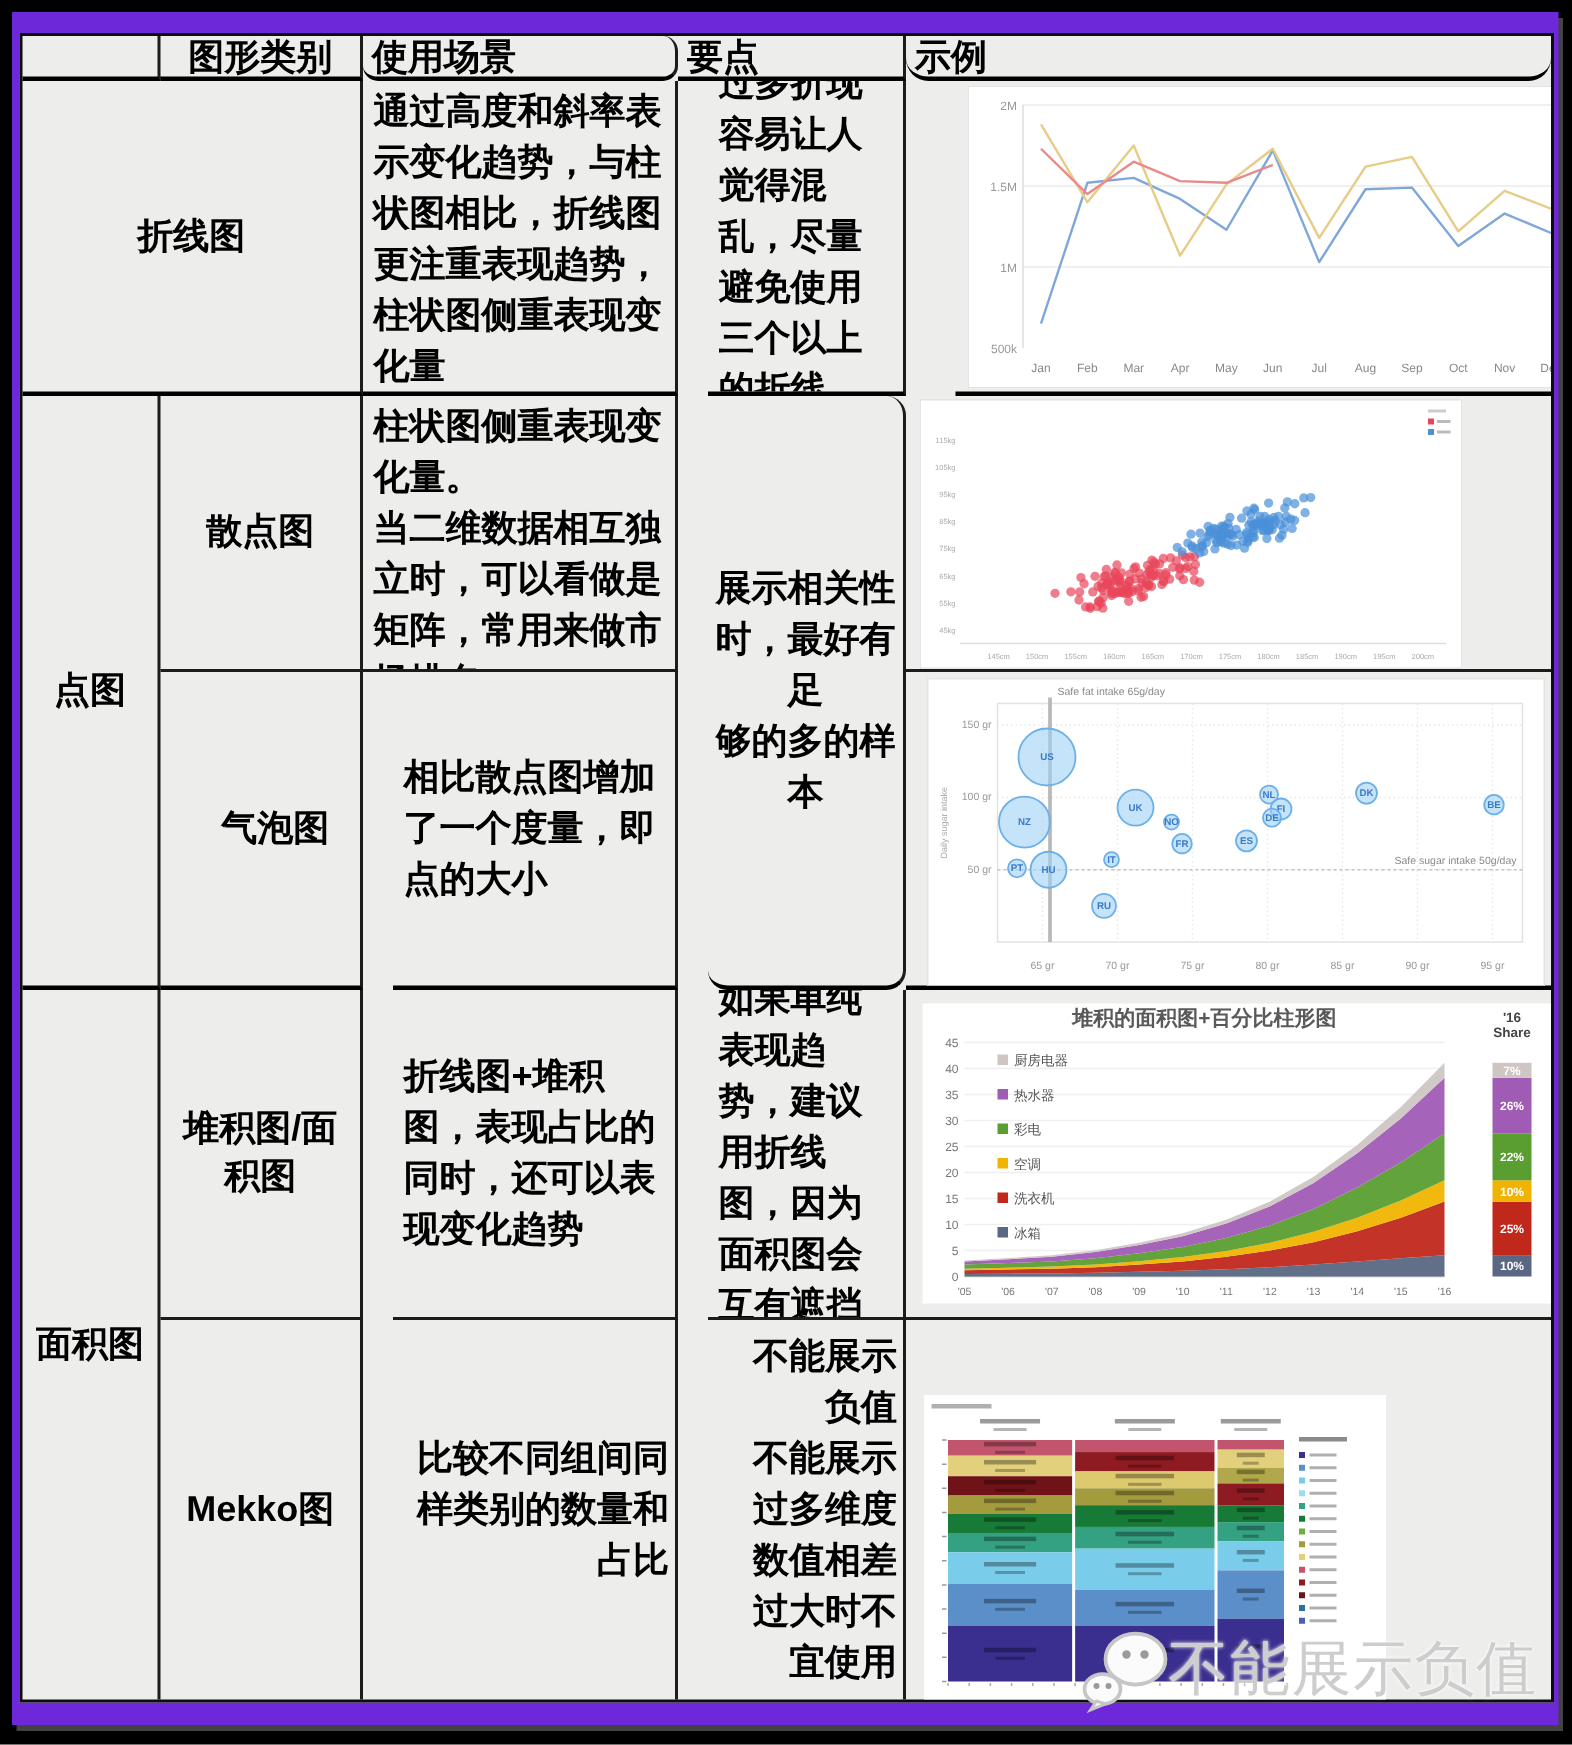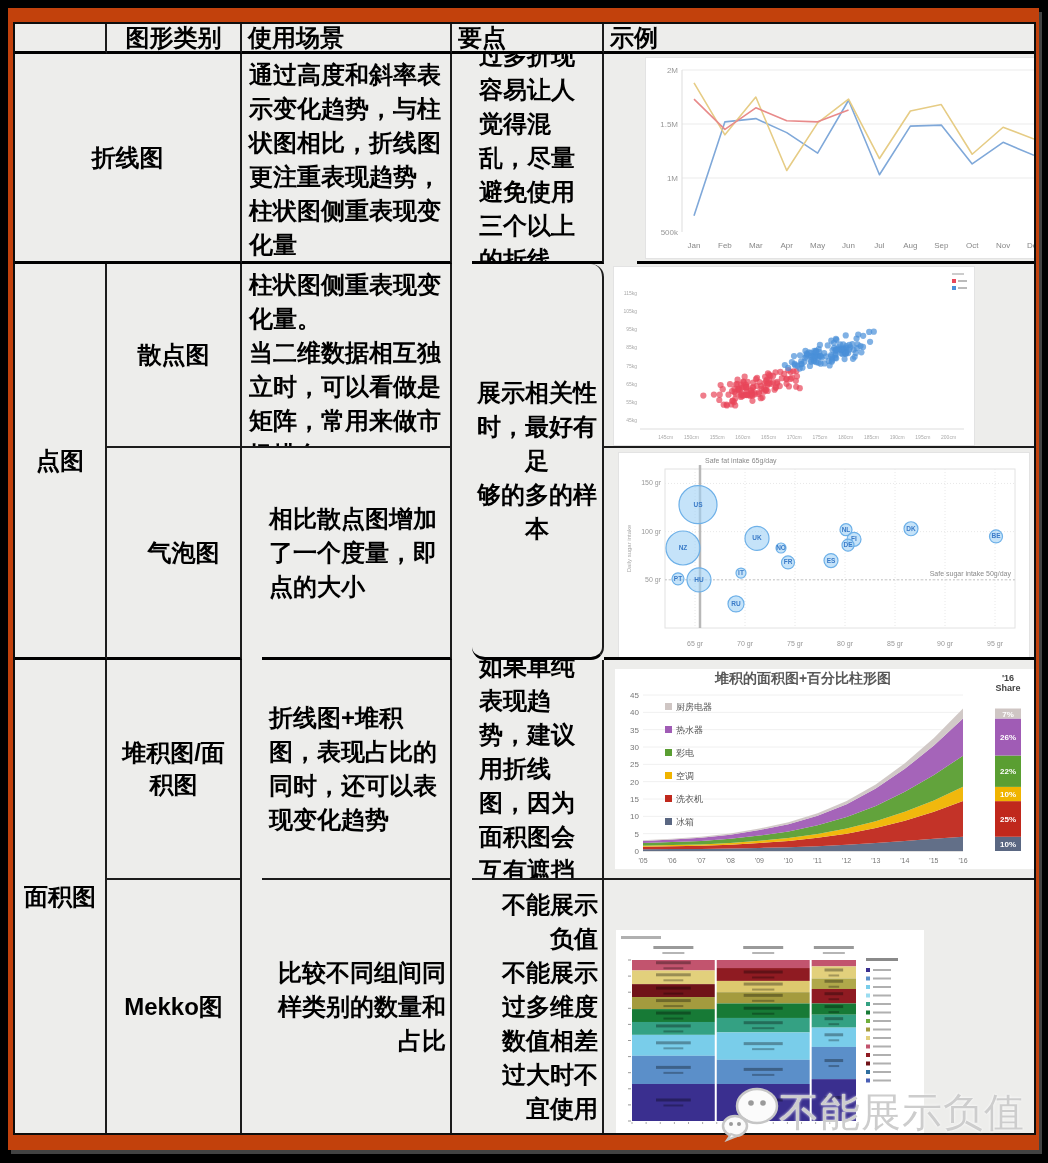--- a/index.html
+++ b/index.html
@@ -1,18 +1,18 @@
 <!DOCTYPE html>
 <html><head>
 <meta charset="utf-8">
 <style>
   html,body{margin:0;padding:0;}
   body{width:1048px;height:1163px;background:#000;position:relative;overflow:hidden;
        font-family:"Liberation Sans","DejaVu Sans",sans-serif;}
-  .page{position:absolute;left:8px;top:8px;width:1031px;height:1142px;background:#c2410c;
+  .page{position:absolute;left:8px;top:8px;width:1031px;height:1142px;background:#6d28d9;
         box-shadow:3px 4px 0 rgba(120,120,120,.55);}
   .grid-table{position:absolute;left:5px;top:14px;width:1023px;height:1113px;
         display:grid;box-sizing:border-box;border:2px solid #0d0d0d;
         grid-template-columns:92px 135px 210px 152px 1fr;
         grid-template-rows:30px 210px 184px 212px 220px 1fr;
         background:#ededeb;}
   .cell{box-sizing:border-box;position:relative;border-right:2px solid #1c1c1c;border-bottom:2px solid #1c1c1c;
         color:#000;overflow:hidden;}
   .cell.last-col{border-right:none;}
   .cell.last-row{border-bottom:none;text-align:right;}
@@ -32,23 +32,23 @@
            text-shadow:0 0 3px rgba(255,255,255,.95),0 0 1px rgba(255,255,255,.9);}
 </style>
 </head>
 <body>
 
 <div class="page">
   <div class="grid-table">
 
     <div class="cell hdr" style="grid-area:1/1/2/2;"></div>
     <div class="cell hdr center" style="grid-area:1/2/2/3;">图形类别</div>
-    <div class="cell hdr" style="grid-area:1/3/2/4;">使用场景</div>
+    <div class="cell hdr" style="grid-area:1/3/2/4;border-radius:10px;">使用场景</div>
     <div class="cell hdr" style="grid-area:1/4/2/5;">要点</div>
-    <div class="cell hdr last-col" style="grid-area:1/5/2/6;border-bottom:3px solid #000;">示例</div>
+    <div class="cell hdr last-col" style="grid-area:1/5/2/6;border-bottom:3px solid #000;border-radius:15px;">示例</div>
     <style>.grid-table>.hdr{border-bottom:3px solid #000;}</style>
 
     <div class="cell label thick-b" style="grid-area:2/1/3/3;">折线图</div>
     <div class="cell bodytext thick-b" style="grid-area:2/3/3/4;">通过高度和斜率表示变化趋势，与柱状图相比，折线图更注重表现趋势，柱状图侧重表现变化量</div>
     <div class="cell thick-b vcenter" style="grid-area:2/4/3/5;">
       <div class="bodytext">过多折现容易让人觉得混乱，尽量避免使用三个以上的折线</div>
     </div>
     <div class="cell thick-b last-col" style="grid-area:2/5/3/6;margin-left:33px;">
       <div class="panel" style="left:8px;top:3px;width:408px;height:200px;">
         <svg id="svg-line" width="408" height="200">

